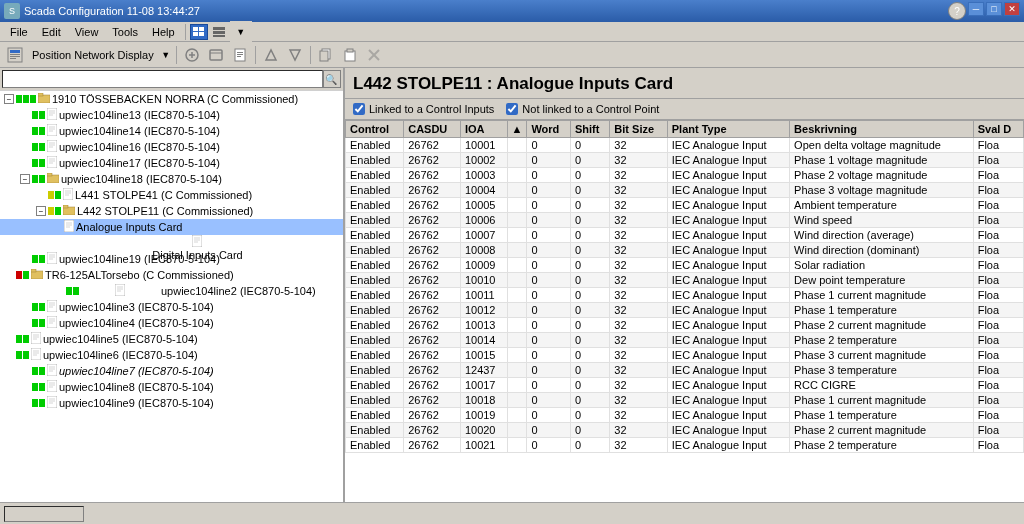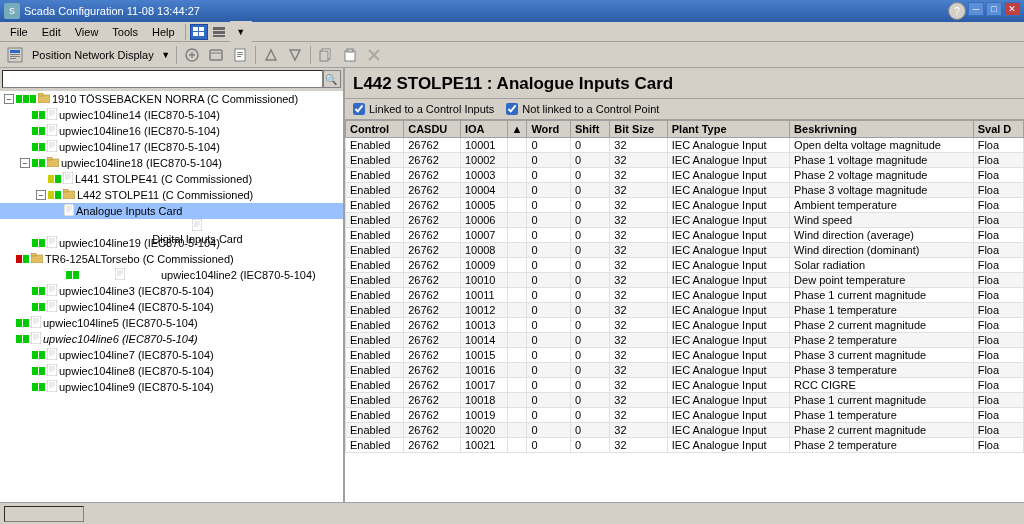--- a/index.html
+++ b/index.html
@@ -369,20 +369,34 @@
           <span class="status-dots">
             <span class="dot dot-green"></span>
             <span class="dot dot-green"></span>
           </span>
           <span style="margin-right: 2px;"><svg width="10" height="12" viewBox="0 0 10 12">
               <rect x="0" y="0" width="10" height="12" fill="#fff" stroke="#808080" stroke-width="0.5"></rect>
               <line x1="2" y1="3" x2="8" y2="3" stroke="#aaa" stroke-width="0.5"></line>
               <line x1="2" y1="5" x2="8" y2="5" stroke="#aaa" stroke-width="0.5"></line>
               <line x1="2" y1="7" x2="6" y2="7" stroke="#aaa" stroke-width="0.5"></line>
             </svg></span>
+          <span>upwiec104line13 (IEC870-5-104)</span>
+        </div>
+        <div class="tree-item" style="padding-left: 20px;">
+          <span style="display: inline-block; width: 12px;"></span>
+          <span class="status-dots">
+            <span class="dot dot-green"></span>
+            <span class="dot dot-green"></span>
+          </span>
+          <span style="margin-right: 2px;"><svg width="10" height="12" viewBox="0 0 10 12">
+              <rect x="0" y="0" width="10" height="12" fill="#fff" stroke="#808080" stroke-width="0.5"></rect>
+              <line x1="2" y1="3" x2="8" y2="3" stroke="#aaa" stroke-width="0.5"></line>
+              <line x1="2" y1="5" x2="8" y2="5" stroke="#aaa" stroke-width="0.5"></line>
+              <line x1="2" y1="7" x2="6" y2="7" stroke="#aaa" stroke-width="0.5"></line>
+            </svg></span>
           <span>upwiec104line14 (IEC870-5-104)</span>
         </div>
         <div class="tree-item" style="padding-left: 20px;">
           <span style="display: inline-block; width: 12px;"></span>
           <span class="status-dots">
             <span class="dot dot-green"></span>
             <span class="dot dot-green"></span>
           </span>
           <span style="margin-right: 2px;"><svg width="10" height="12" viewBox="0 0 10 12">
               <rect x="0" y="0" width="10" height="12" fill="#fff" stroke="#808080" stroke-width="0.5"></rect>
@@ -539,35 +553,35 @@
             <span class="dot dot-green"></span>
           </span>
           <span style="margin-right: 2px;"><svg width="10" height="12" viewBox="0 0 10 12">
               <rect x="0" y="0" width="10" height="12" fill="#fff" stroke="#808080" stroke-width="0.5"></rect>
               <line x1="2" y1="3" x2="8" y2="3" stroke="#aaa" stroke-width="0.5"></line>
               <line x1="2" y1="5" x2="8" y2="5" stroke="#aaa" stroke-width="0.5"></line>
               <line x1="2" y1="7" x2="6" y2="7" stroke="#aaa" stroke-width="0.5"></line>
             </svg></span>
           <span>upwiec104line5 (IEC870-5-104)</span>
         </div>
-        <div class="tree-item" style=" font-style: italic;">
+        <div class="tree-item" style="">
           <span style="display: inline-block; width: 12px;"></span>
           <span class="status-dots">
             <span class="dot dot-green"></span>
             <span class="dot dot-green"></span>
           </span>
           <span style="margin-right: 2px;"><svg width="10" height="12" viewBox="0 0 10 12">
               <rect x="0" y="0" width="10" height="12" fill="#fff" stroke="#808080" stroke-width="0.5"></rect>
               <line x1="2" y1="3" x2="8" y2="3" stroke="#aaa" stroke-width="0.5"></line>
               <line x1="2" y1="5" x2="8" y2="5" stroke="#aaa" stroke-width="0.5"></line>
               <line x1="2" y1="7" x2="6" y2="7" stroke="#aaa" stroke-width="0.5"></line>
             </svg></span>
           <span>upwiec104line6 (IEC870-5-104)</span>
         </div>
-        <div class="tree-item" style="padding-left: 20px;">
+        <div class="tree-item" style="padding-left: 20px; font-style: italic;">
           <span style="display: inline-block; width: 12px;"></span>
           <span class="status-dots">
             <span class="dot dot-green"></span>
             <span class="dot dot-green"></span>
           </span>
           <span style="margin-right: 2px;"><svg width="10" height="12" viewBox="0 0 10 12">
               <rect x="0" y="0" width="10" height="12" fill="#fff" stroke="#808080" stroke-width="0.5"></rect>
               <line x1="2" y1="3" x2="8" y2="3" stroke="#aaa" stroke-width="0.5"></line>
               <line x1="2" y1="5" x2="8" y2="5" stroke="#aaa" stroke-width="0.5"></line>
               <line x1="2" y1="7" x2="6" y2="7" stroke="#aaa" stroke-width="0.5"></line>
@@ -810,21 +824,21 @@
               <td>0</td>
               <td>0</td>
               <td>32</td>
               <td>IEC Analogue Input</td>
               <td>Phase 3 current magnitude</td>
               <td>Floa</td>
             </tr>
             <tr>
               <td>Enabled</td>
               <td>26762</td>
-              <td>10016</td>
+              <td>12437</td>
               <td></td>
               <td>0</td>
               <td>0</td>
               <td>32</td>
               <td>IEC Analogue Input</td>
               <td>Phase 3 temperature</td>
               <td>Floa</td>
             </tr>
             <tr>
               <td>Enabled</td>

